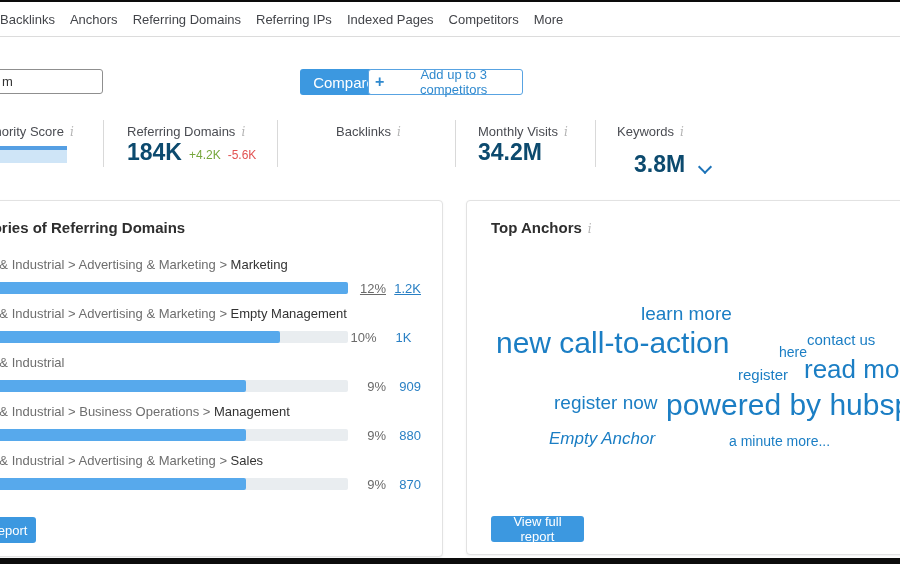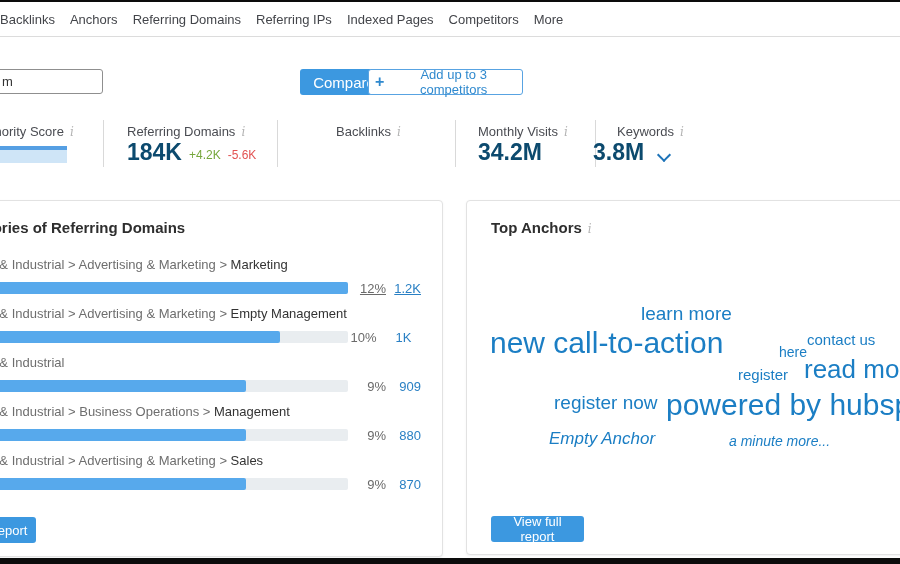--- a/index.html
+++ b/index.html
@@ -75,29 +75,29 @@
 
   .report-btn{position:absolute;background:#3c98e0;border:none;border-radius:3px;color:#fff;
       font-size:13px;height:26px;display:flex;align-items:center;justify-content:center;
       cursor:pointer;font-family:"Liberation Sans",sans-serif;}
   #card-categories .report-btn{left:2px;top:316px;width:103px;}
   #card-anchors .report-btn{left:24px;top:315px;width:93px;}
 
   
   .anchor-word{position:absolute;color:#1b7ec4;white-space:nowrap;cursor:pointer;line-height:1;}
   .w0{left:174px;top:103px;font-size:19px;}
-  .w1{left:23px;top:127px;font-size:30px;}
+  .w1{left:29px;top:127px;font-size:30px;}
   .w2{left:300px;top:144px;font-size:14px;margin-left:12px;}
   .w3{left:340px;top:131px;font-size:15px;}
   .w4{left:271px;top:166px;font-size:15px;}
   .w5{left:337px;top:155px;font-size:26px;}
   .w6{left:87px;top:192px;font-size:19px;}
   .w7{left:199px;top:189px;font-size:30px;}
   .w8{left:82px;top:229px;font-size:17px;font-style:italic;}
-  .w9{left:262px;top:233px;font-size:14px;font-style:italic;}
+  .w9{left:262px;top:233px;font-size:14px;}
 </style>
 </head>
 <body>
 
 <div id="screen">
 
   <div id="top-edge" class="edge-strip"></div>
 
   <div class="nav">
     <span class="nav-item">Backlinks</span>
@@ -145,21 +145,21 @@
   </div>
   <div class="metric-row" style="left:478px;">
     <span class="metric-value">34.2M</span>
   </div>
 
   <div class="vdiv" id="vdiv4"></div>
 
   <div class="metric-label" style="left:617px;">
     <span>Keywords</span><span class="info-icon">i</span>
   </div>
-  <div class="metric-row" style="left:593px;">
+  <div class="metric-row" style="left:634px;margin-top:12px;">
     <span class="metric-value">3.8M</span>
     <span class="chevron-down"></span>
   </div>
 
   <div class="card" id="card-categories">
     <div class="card-title">Categories of Referring Domains</div>
 
     <div class="cat-label lt0">
       <span>Business &amp; Industrial &gt; Advertising &amp; Marketing &gt; </span><span class="seg-last">Marketing</span>
     </div>

